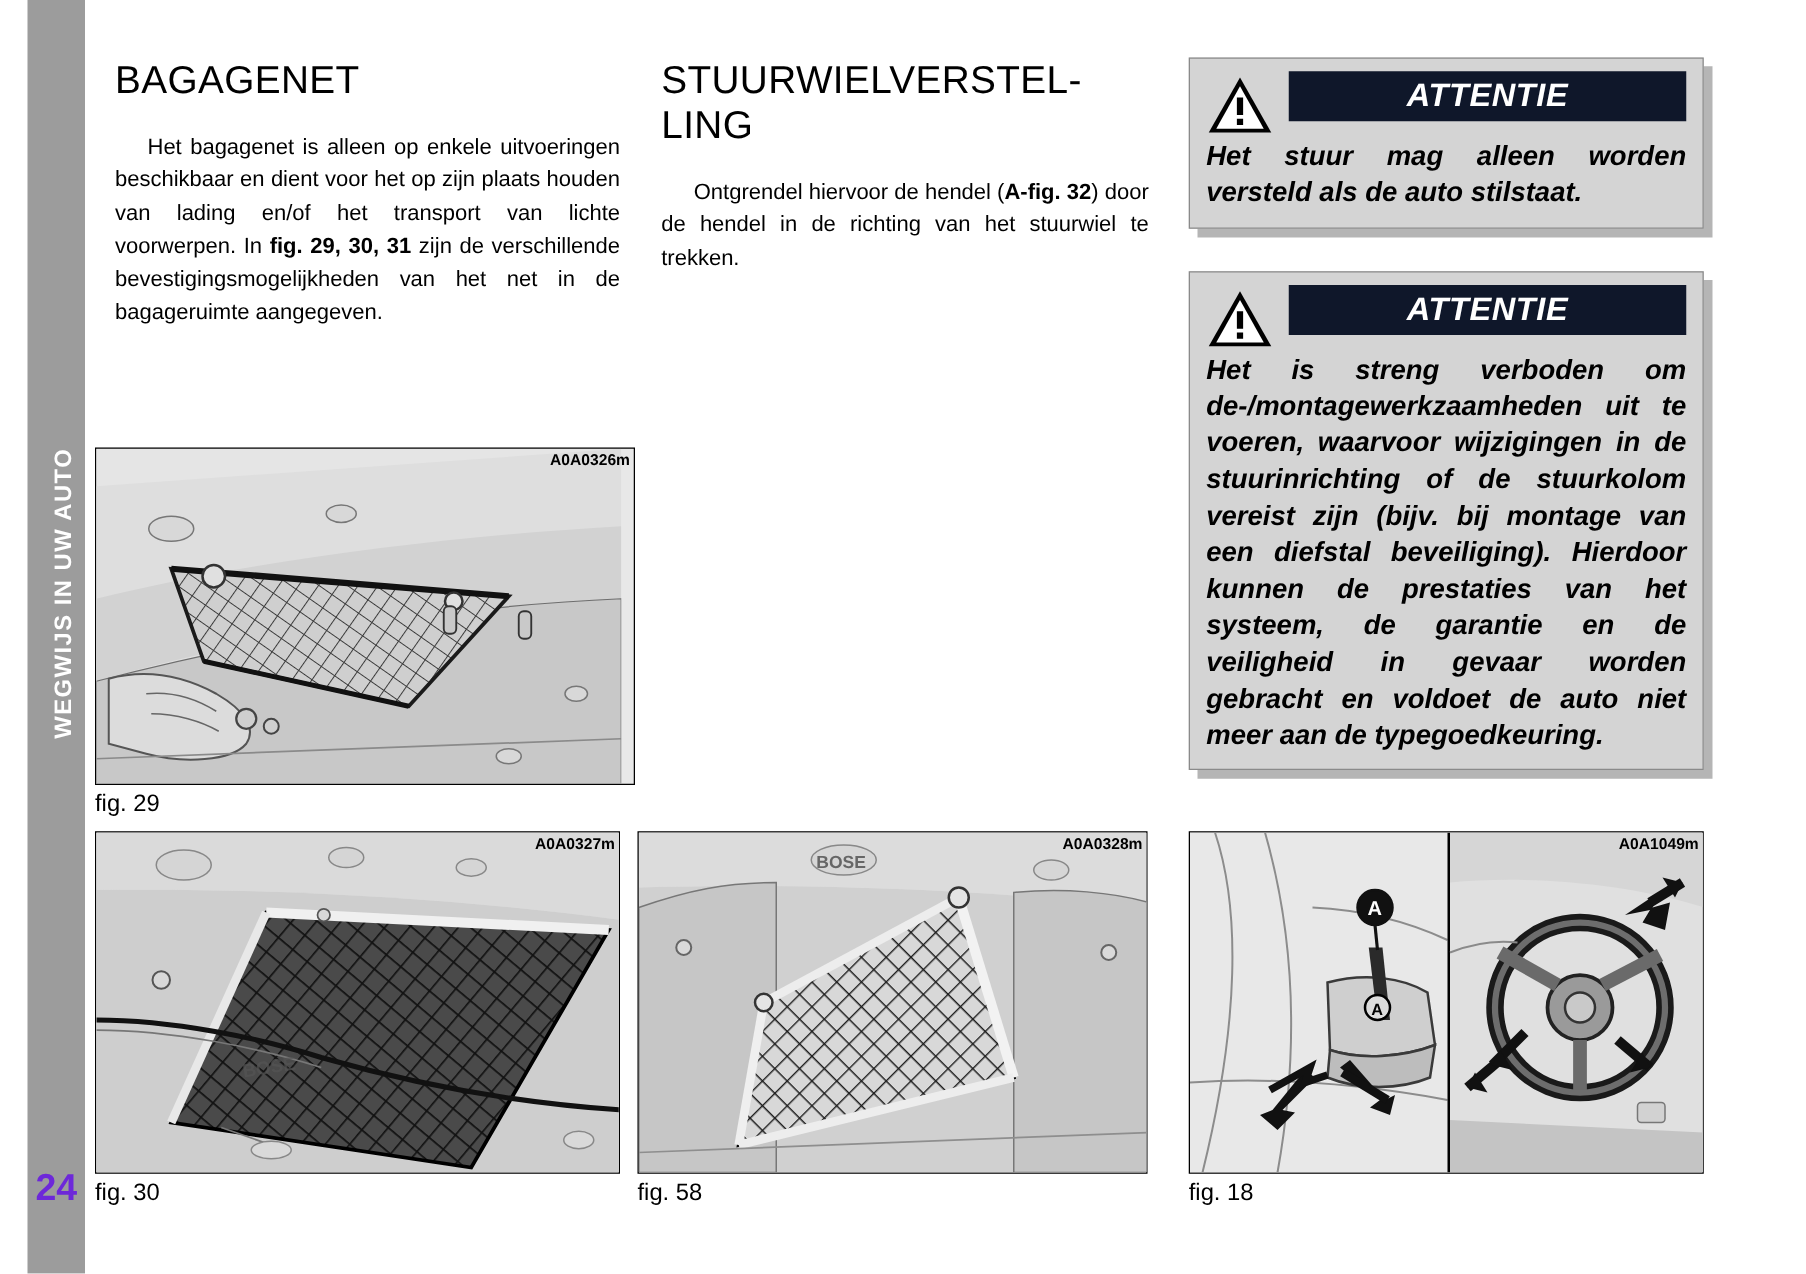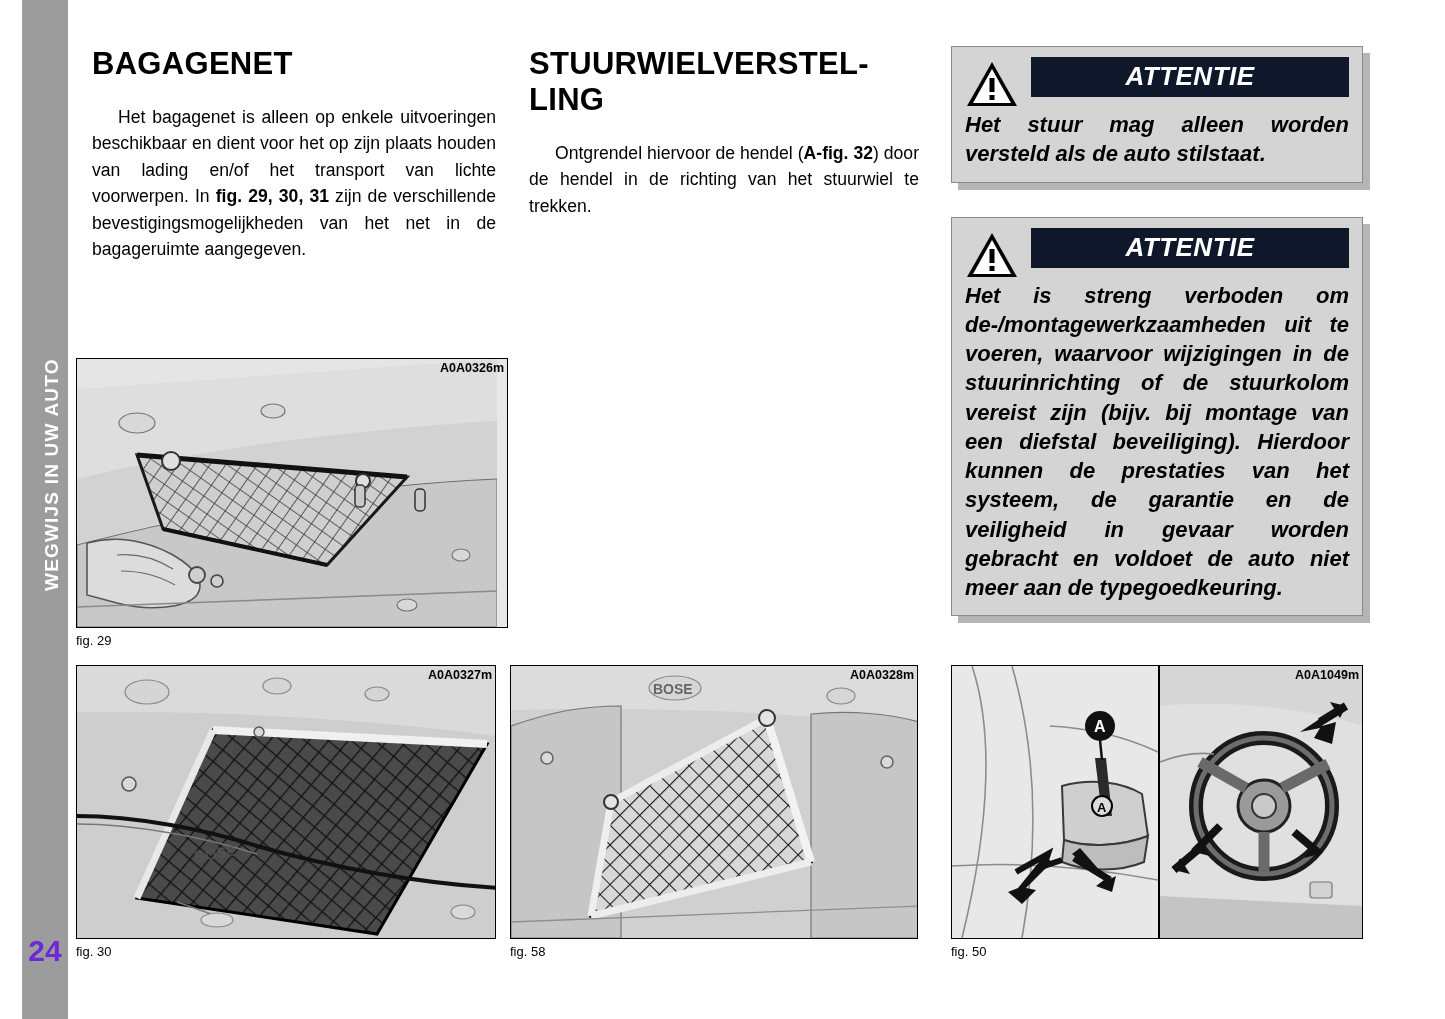--- a/index.html
+++ b/index.html
@@ -56,21 +56,21 @@
     position: absolute;
     top: 46px;
   }
   .col-1 { left: 92px; width: 404px; }
   .col-2 { left: 529px; width: 390px; }
   .col-3 { left: 951px; width: 412px; }
 
   h1.section-title {
     margin: 0 0 22px 0;
     font-size: 31px;
-    font-weight: bold;
+    font-weight: normal;
     letter-spacing: 0.3px;
     line-height: 1.16;
     color: #000;
   }
   p.body {
     margin: 3px 0 17px 0;
     font-size: 17.6px;
     line-height: 1.5;
     text-align: justify;
     text-indent: 26px;
@@ -93,21 +93,21 @@
     right: 3px;
     top: 2px;
     font-size: 12.5px;
     font-weight: bold;
     color: #000;
     z-index: 5;
     background: rgba(232,232,232,0.0);
   }
   .fig-caption {
     margin-top: 5px;
-    font-size: 13px;
+    font-size: 19px;
     color: #000;
   }
 
   
   .attention {
     position: relative;
     background: #d4d4d4;
     border: 1px solid #8a8a8a;
     box-shadow: 7px 7px 0 0 #b5b5b5;
     padding: 10px 13px 13px 13px;
@@ -364,16 +364,16 @@
           <path d="M34 186 L50 190 L40 174 Z" fill="#111"></path>
           <path d="M134 166 L160 188" stroke="#111" stroke-width="8"></path>
           <path d="M160 188 L144 192 L154 176 Z" fill="#111"></path>
 
           <path d="M0 96 C20 88 36 86 54 88" stroke="#8a8a8a" stroke-width="1.6" fill="none"></path>
           <rect x="150" y="216" width="22" height="16" rx="3" fill="#d2d2d2" stroke="#777" stroke-width="1.2"></rect>
         </g>
       </svg>
       <div class="fig-code">A0A1049m</div>
     </div>
-    <div class="fig-caption">fig. 50</div>
+    <div class="fig-caption">fig. 18</div>
   </div>
 
 </div>
 
 </body></html>

